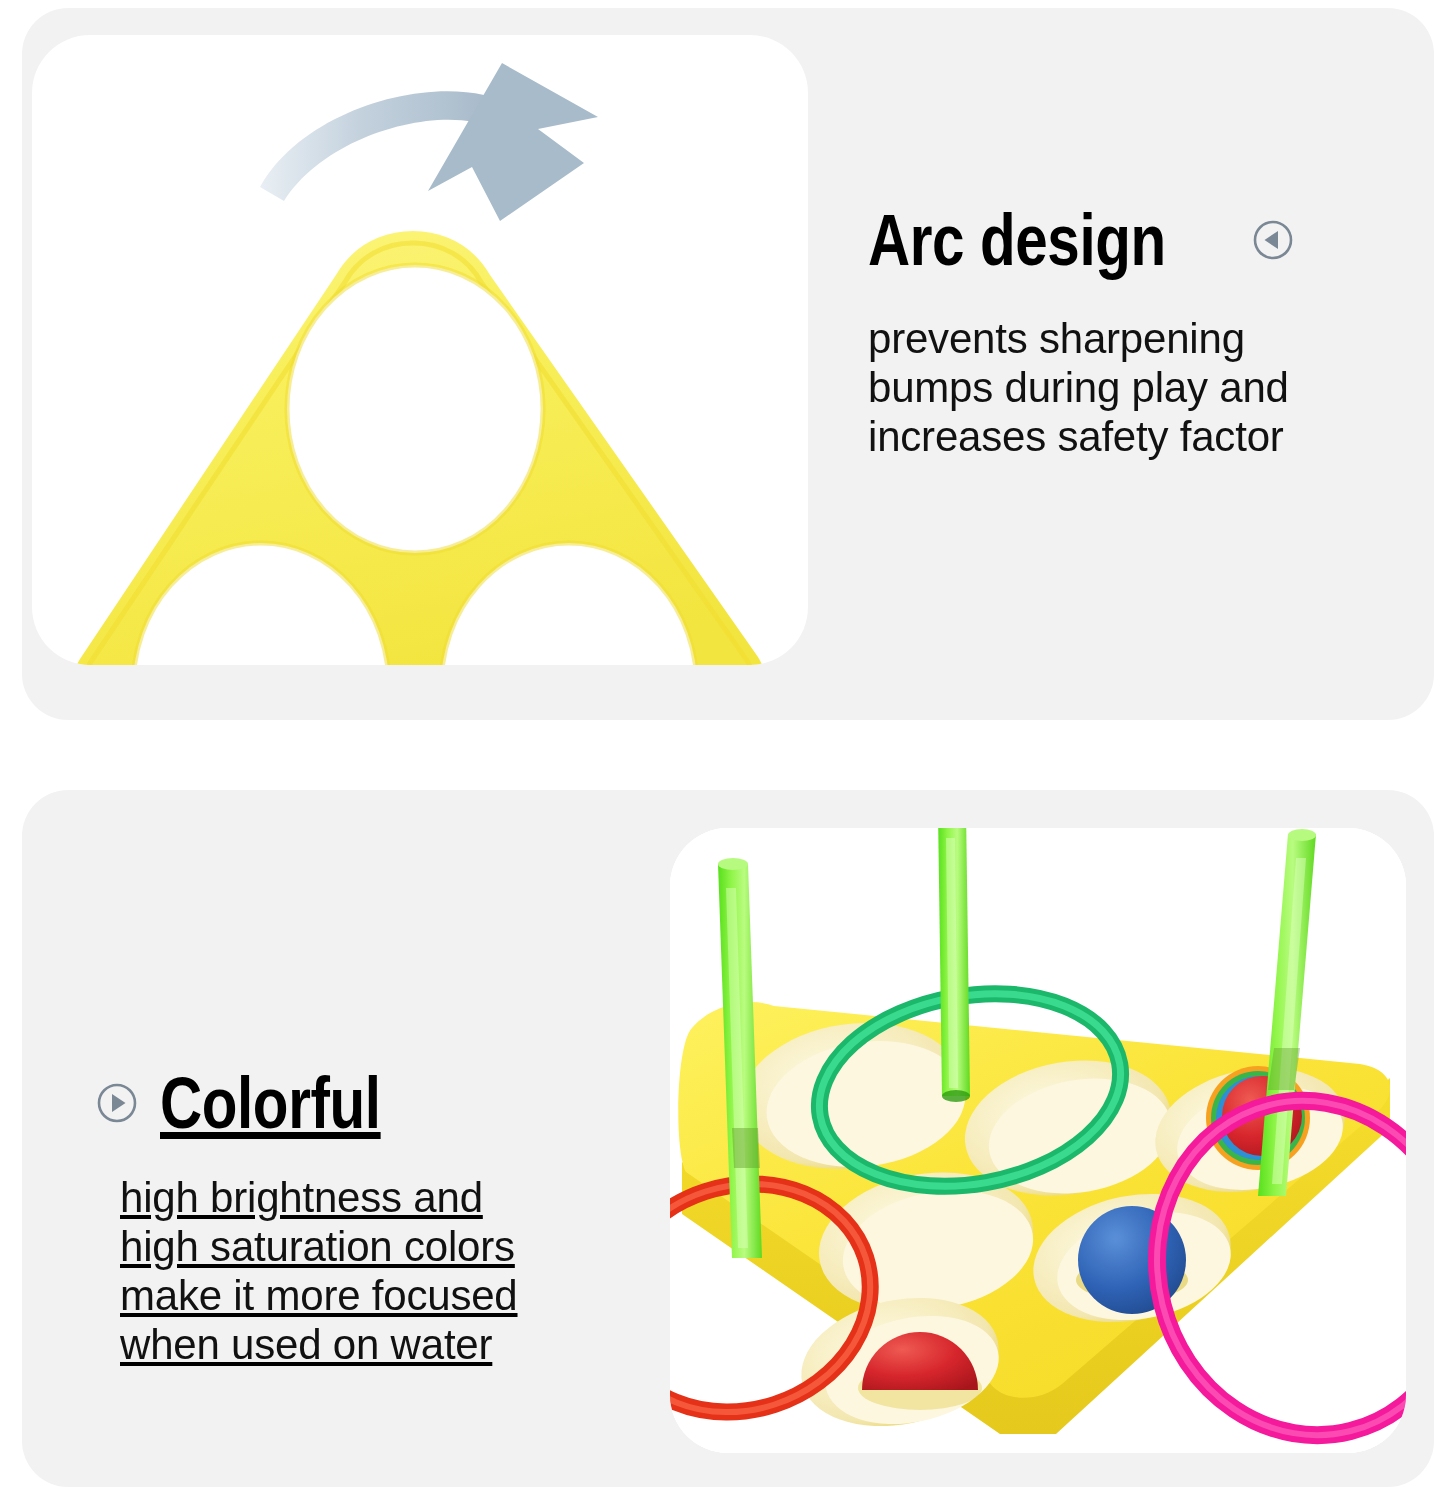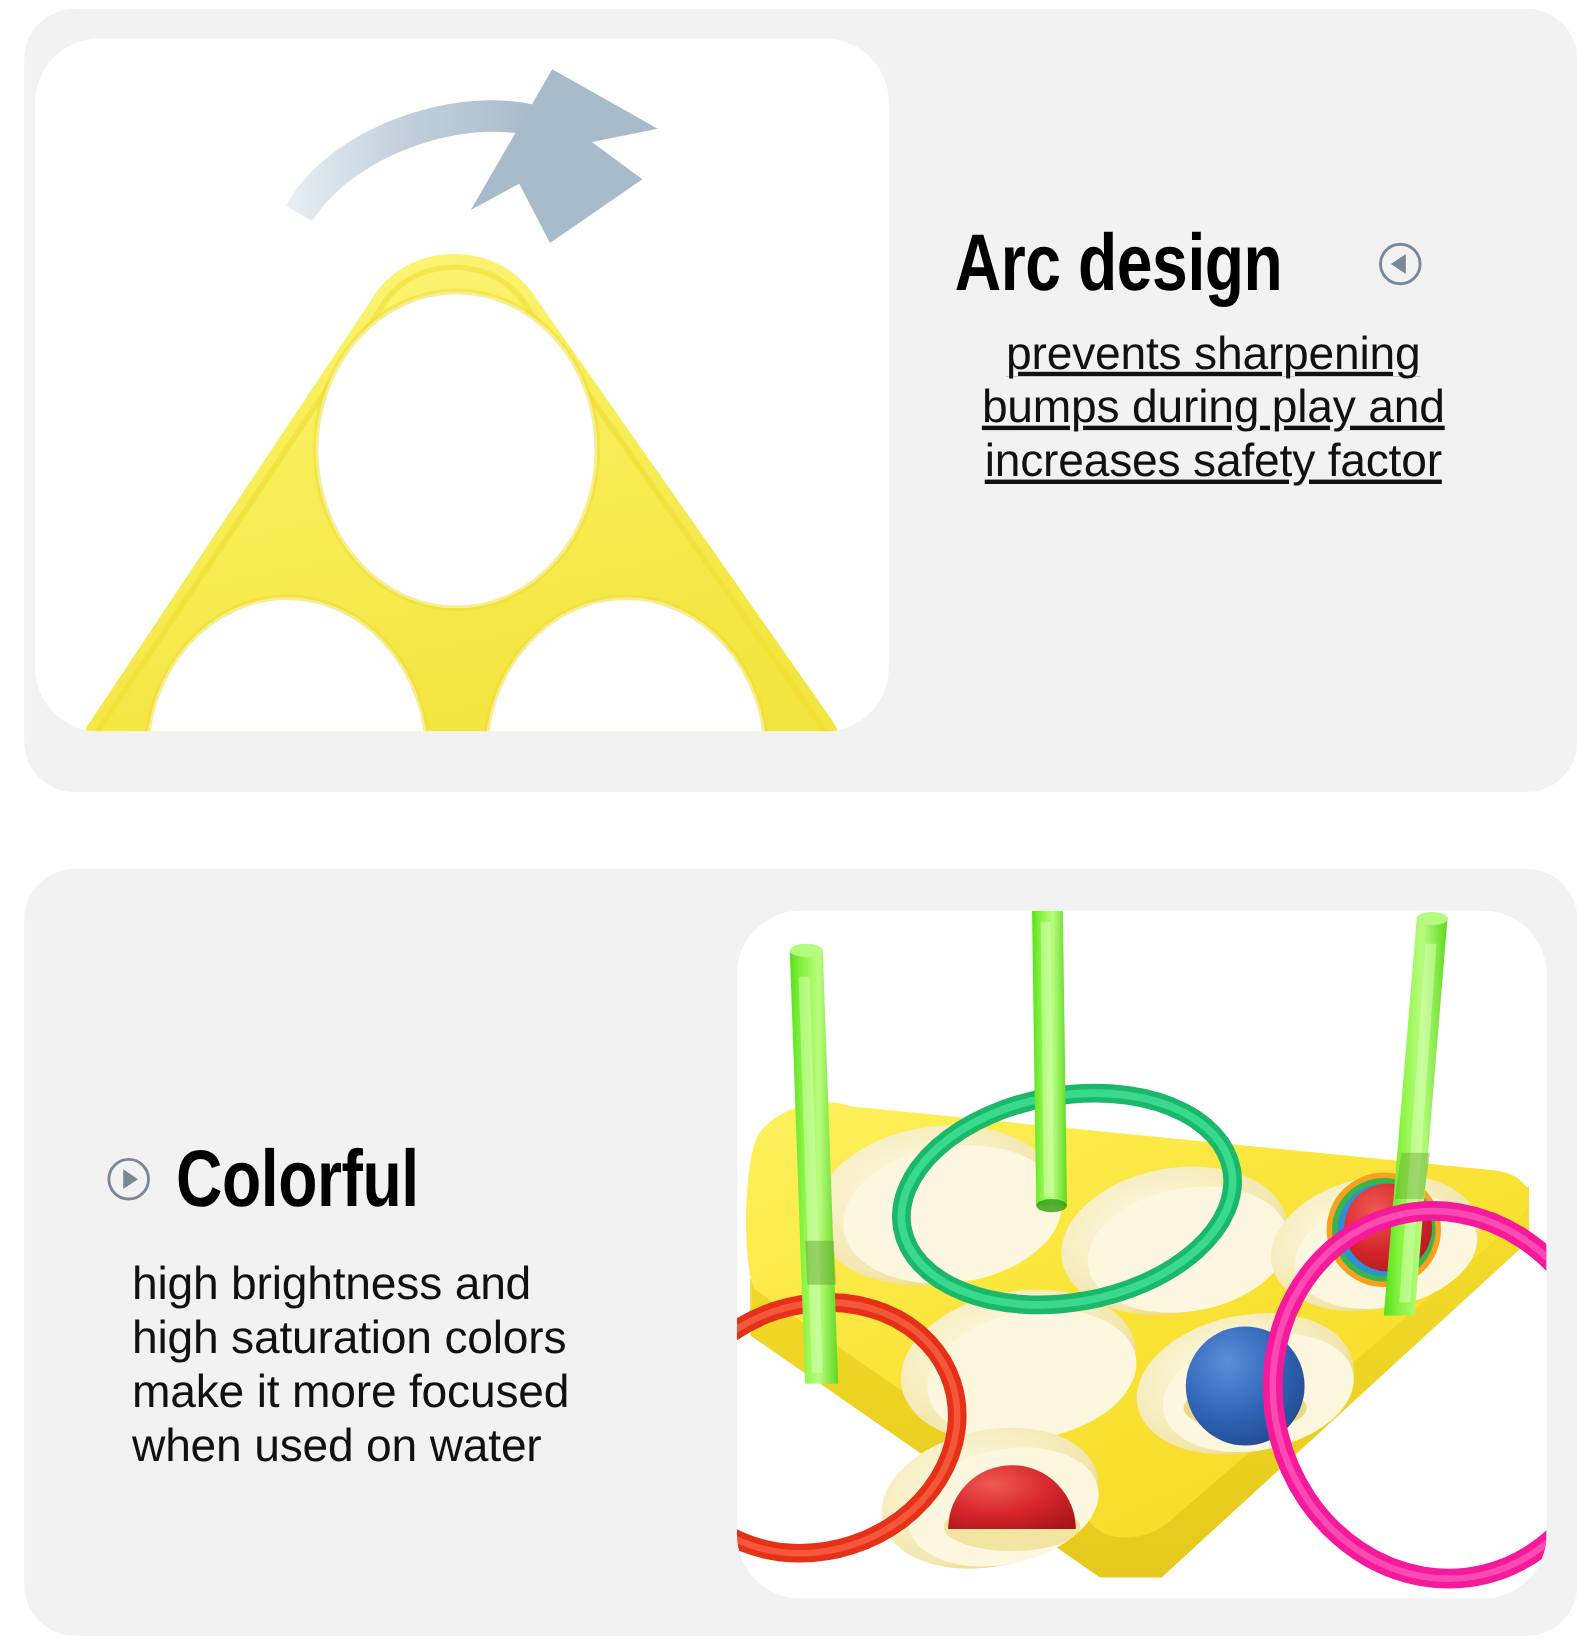--- a/index.html
+++ b/index.html
@@ -31,21 +31,20 @@
     border-radius: 58px;
     overflow: hidden;
   }
 
   
   #panel-arc {
     left: 22px;
     top: 8px;
     width: 1412px;
     height: 712px;
-    text-align: center;
   }
   #arc-media {
     left: 10px;
     top: 27px;
     width: 776px;
     height: 630px;
   }
 
   
   .toy-svg {
@@ -83,21 +82,21 @@
     margin: 0;
   }
   .body-text {
     font-family: "Liberation Sans", sans-serif;
     font-size: 42px;
     line-height: 1.17;
     color: #111111;
     margin: 0;
     letter-spacing: -0.2px;
   }
-  #arc-body { margin-top: 20px; width: 470px; text-decoration: underline; }
+  #arc-body { margin-top: 38px; width: 470px; }
 
   
   .marker-icon {
     width: 42px;
     height: 42px;
     flex: 0 0 42px;
     display: block;
   }
   #arc-marker { margin-left: 12px; }
   #colorful-marker { margin-right: 22px; }
@@ -110,22 +109,23 @@
     height: 697px;
   }
   #colorful-media {
     left: 648px;
     top: 38px;
     width: 736px;
     height: 625px;
   }
   #colorful-text {
     left: 96px;
-    top: 1036px;
+    top: 1067px;
     width: 520px;
+    text-decoration: underline;
   }
   #colorful-body { margin-top: 34px; width: 400px; margin-left: 24px; }
 
   
   .photo-stage {
     position: absolute;
     inset: 0;
     background: #ffffff;
   }
   .photo-svg {

